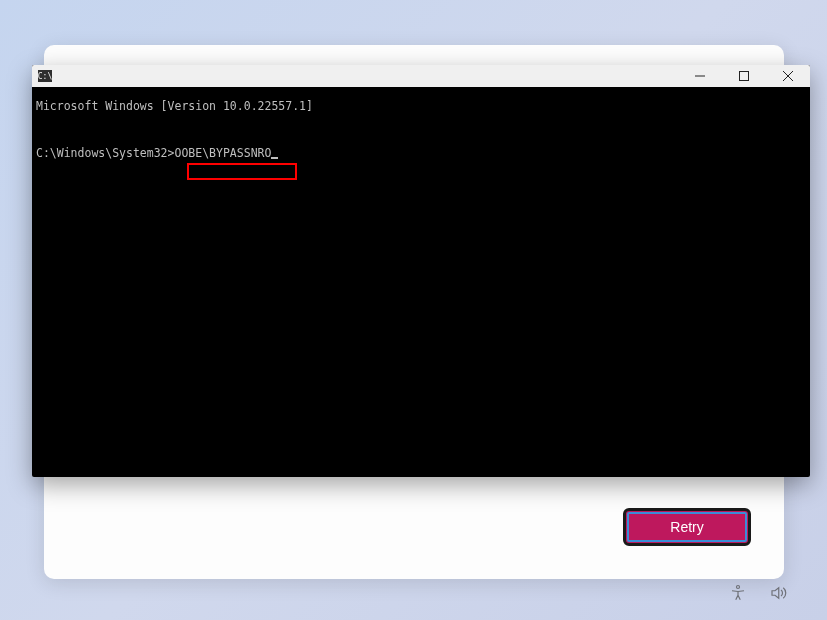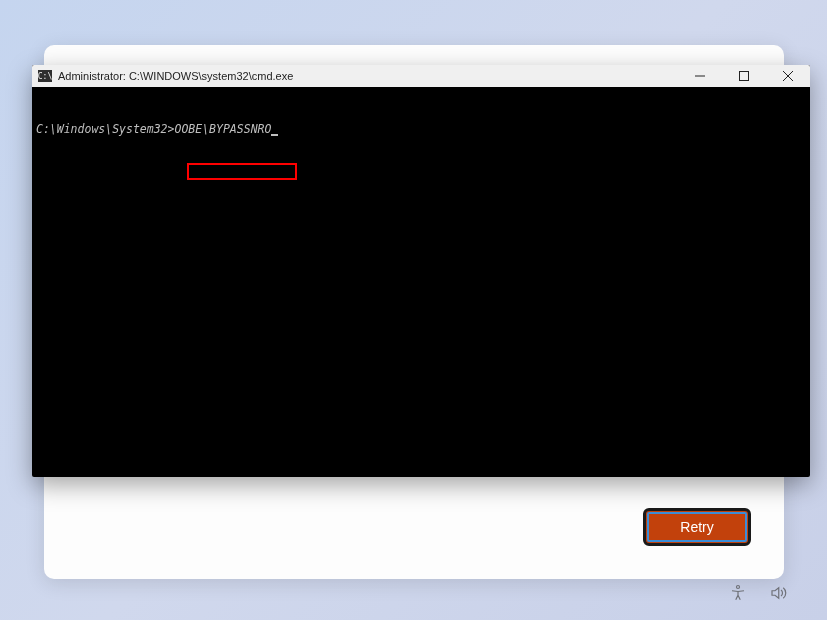--- a/index.html
+++ b/index.html
@@ -31,23 +31,23 @@
       display: flex;
       align-items: center;
       justify-content: center;
       color: #333;
       cursor: pointer;
     }
     .retry-button {
       position: absolute;
       right: 33px;
       bottom: 33px;
-      width: 108px;
+      width: 128px;
       height: 38px;
-      background: #c2410c;
+      background: #be185d;
       border: 3px solid #1a1a1a;
       border-radius: 6px;
       color: #fff;
       font-size: 14px;
       font-weight: 400;
       cursor: pointer;
       outline: 2px solid #3a8dd8;
       outline-offset: -6px;
     }
     .taskbar-icons {
@@ -123,21 +123,20 @@
       white-space: pre;
       position: relative;
     }
     .cmd-line {
       display: block;
       height: 12px;
     }
     .prompt-line {
       position: relative;
       display: inline-block;
-      font-style: italic;
     }
     .highlight-box {
       position: absolute;
       left: 155px;
       top: 98px;
       width: 110px;
       height: 17px;
       border: 2px solid #ff0000;
       pointer-events: none;
     }
@@ -173,37 +172,37 @@
     <svg viewBox="0 0 24 24" fill="none" stroke="currentColor" stroke-width="1.6">
       <path d="M4 9v6h4l5 4V5L8 9H4z"></path>
       <path d="M16 8a5 5 0 010 8M19 5a9 9 0 010 14"></path>
     </svg>
   </span>
 </div>
 
 <div class="cmd-window">
   <div class="cmd-titlebar">
     <span class="cmd-titlebar-icon">C:\</span>
-    <span>Administrator: C:\WINDOWS\system32\cmd.exe</span>
     <div class="cmd-titlebar-right">
       <div class="cmd-win-btn">
         <svg width="10" height="10" viewBox="0 0 10 10">
             <path d="M0 5h10" stroke="currentColor" stroke-width="1"></path>
           </svg>
       </div>
       <div class="cmd-win-btn">
         <svg width="10" height="10" viewBox="0 0 10 10">
             <rect x="0.5" y="0.5" width="9" height="9" stroke="currentColor" fill="none" stroke-width="1"></rect>
           </svg>
       </div>
       <div class="cmd-win-btn close">
         <svg width="10" height="10" viewBox="0 0 10 10">
             <path d="M0 0l10 10M10 0L0 10" stroke="currentColor" stroke-width="1"></path>
           </svg>
       </div>
     </div>
   </div>
   <div class="cmd-body">
+<span class="cmd-line">Microsoft Windows [Version 10.0.22557.1]</span>
 <span class="cmd-line"></span>
 <span class="prompt-line"><span>C:\Windows\System32&gt;</span><span>OOBE\BYPASSNRO</span><span class="cursor"></span></span>
   </div>
   <div class="highlight-box"></div>
 </div>
 
 </body></html>

